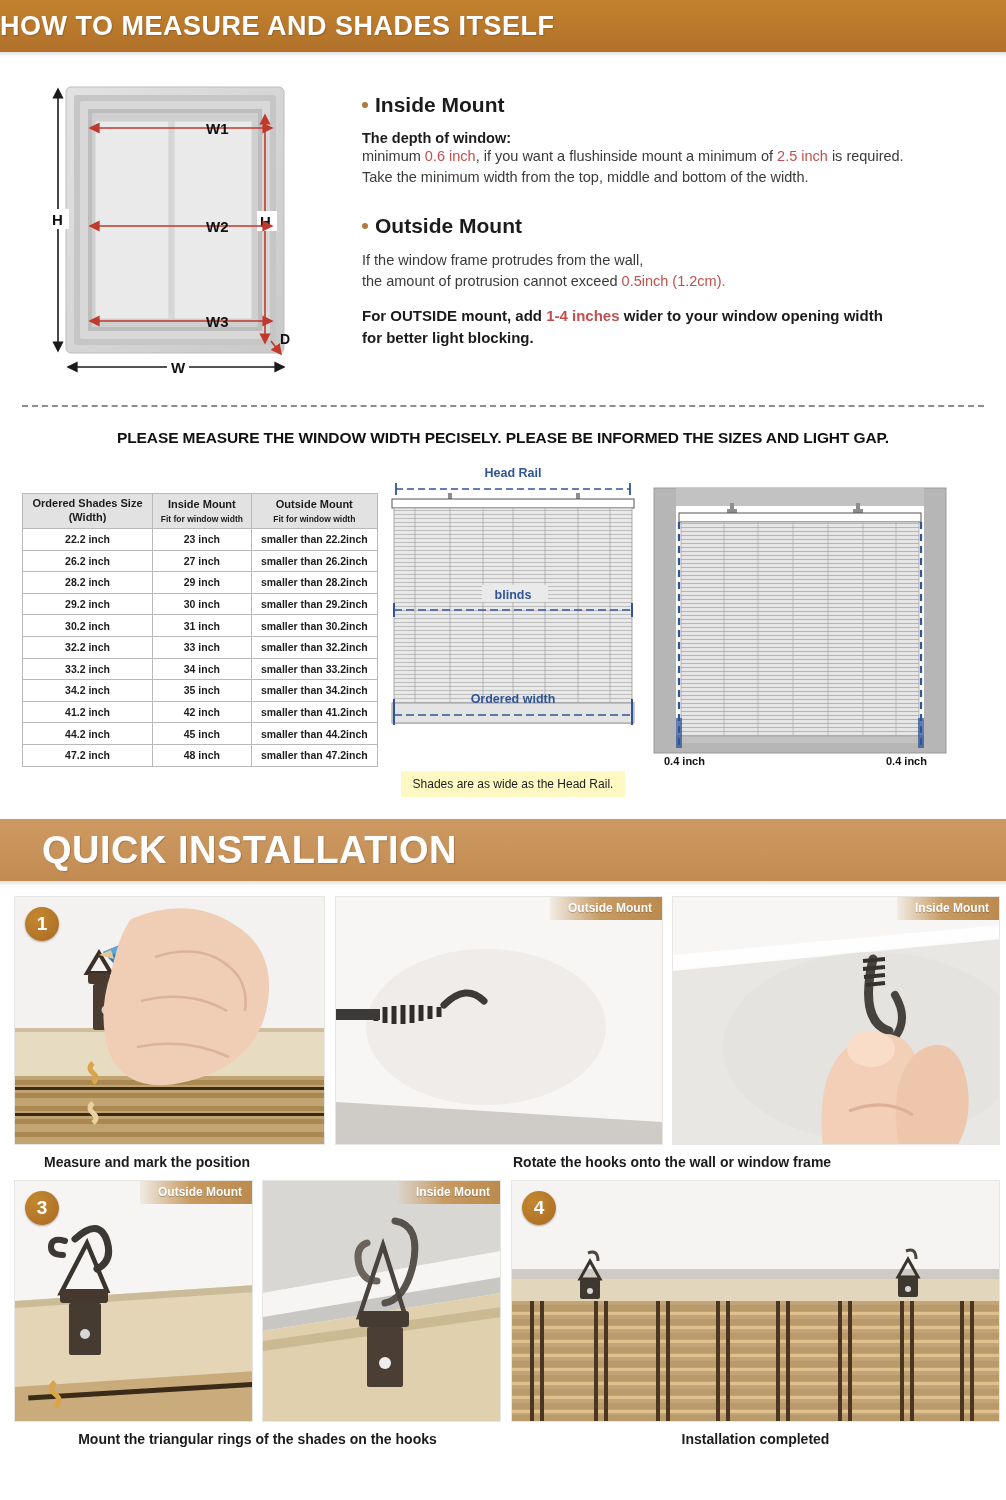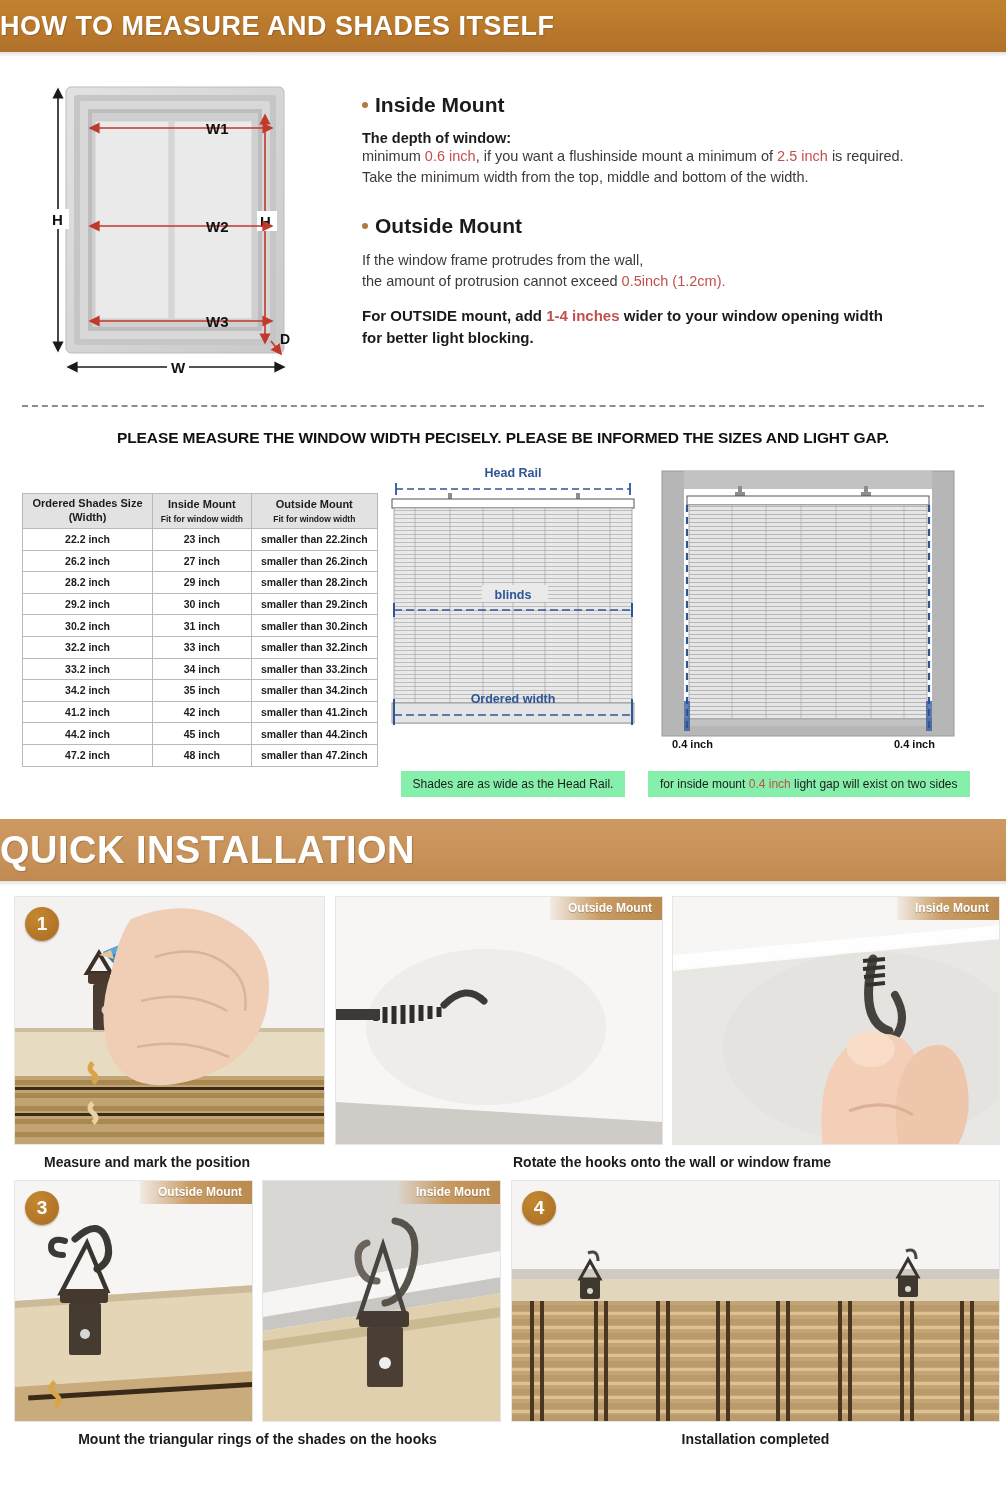--- a/index.html
+++ b/index.html
@@ -22,20 +22,21 @@
   }
   #hdr-measure {
     height: 52px;
     background: linear-gradient(180deg,#c0822f 0%, #b9782b 55%, #b0712a 100%);
     font-size: 27px;
   }
   #hdr-install {
     height: 62px;
     background: linear-gradient(180deg,#cd9962 0%, #c8935a 55%, #c08a50 100%);
     font-size: 38px;
+    padding-left: 42px;
   }
   .band-shadow { height: 5px; width:1006px; background: linear-gradient(180deg,rgba(0,0,0,.12),rgba(0,0,0,0)); }
 
   
   #measure-section { display: flex; padding: 14px 20px 0 22px; }
 
   
   .diagram-wrap { position: relative; width: 320px; height: 320px; flex: 0 0 320px; }
   svg.win { display:block; }
 
@@ -70,21 +71,21 @@
   table.sizes th, table.sizes td {
     border: 1px solid #b9b9b9; text-align: center; color: #1c1c1c;
   }
   table.sizes thead th { background: #e2e2e2; font-weight: bold; padding: 3px 2px; }
   table.sizes thead th.main { font-size: 11px; line-height: 1.25; }
   table.sizes thead th .sm { display:block; font-size: 8.5px; font-weight: bold; padding-top:3px;}
   table.sizes td { padding: 4.3px 2px; font-weight: bold; font-size: 10.5px; background:#fff;}
 
   .diagcol { display: flex; flex-direction: column; align-items: center; }
   .caption-box {
-    background: #86efac; color: #1c1c1c; font-size: 12px;
+    background: #fef9c3; color: #1c1c1c; font-size: 12px;
     padding: 6px 12px; margin-top: 8px; white-space: nowrap;
   }
 
   
   #photos { padding: 10px 14px 0 14px; }
   .prow { display: flex; gap: 10px; }
   .prow + .prow { margin-top: 10px; }
   .pcell { position: relative; }
   .photo {
     position: relative; overflow: hidden; background: #f3f1ee;
@@ -381,23 +382,20 @@
 
         <line x1="31" y1="42" x2="31" y2="268" stroke="#2f5597" stroke-width="2.2" stroke-dasharray="7,5"></line>
         <line x1="273" y1="42" x2="273" y2="268" stroke="#2f5597" stroke-width="2.2" stroke-dasharray="7,5"></line>
 
         <rect x="28" y="238" width="6" height="30" fill="#2f5597" opacity=".75"></rect>
         <rect x="270" y="238" width="6" height="30" fill="#2f5597" opacity=".75"></rect>
 
         <text x="16" y="285" font-family="Liberation Sans, sans-serif" font-size="11" font-weight="bold" fill="#111">0.4 inch</text>
         <text x="238" y="285" font-family="Liberation Sans, sans-serif" font-size="11" font-weight="bold" fill="#111">0.4 inch</text>
       </svg>
-    </div>
-    <div class="caption-box">
-      <span>for inside mount </span><span class="red">0.4 inch</span><span> light gap will exist on two sides</span>
     </div>
   </div>
 </div>
 
 <div class="band" id="hdr-install" style="margin-top:22px">
   <span>QUICK INSTALLATION</span>
 </div>
 <div class="band-shadow"></div>
 
 <div id="photos">

